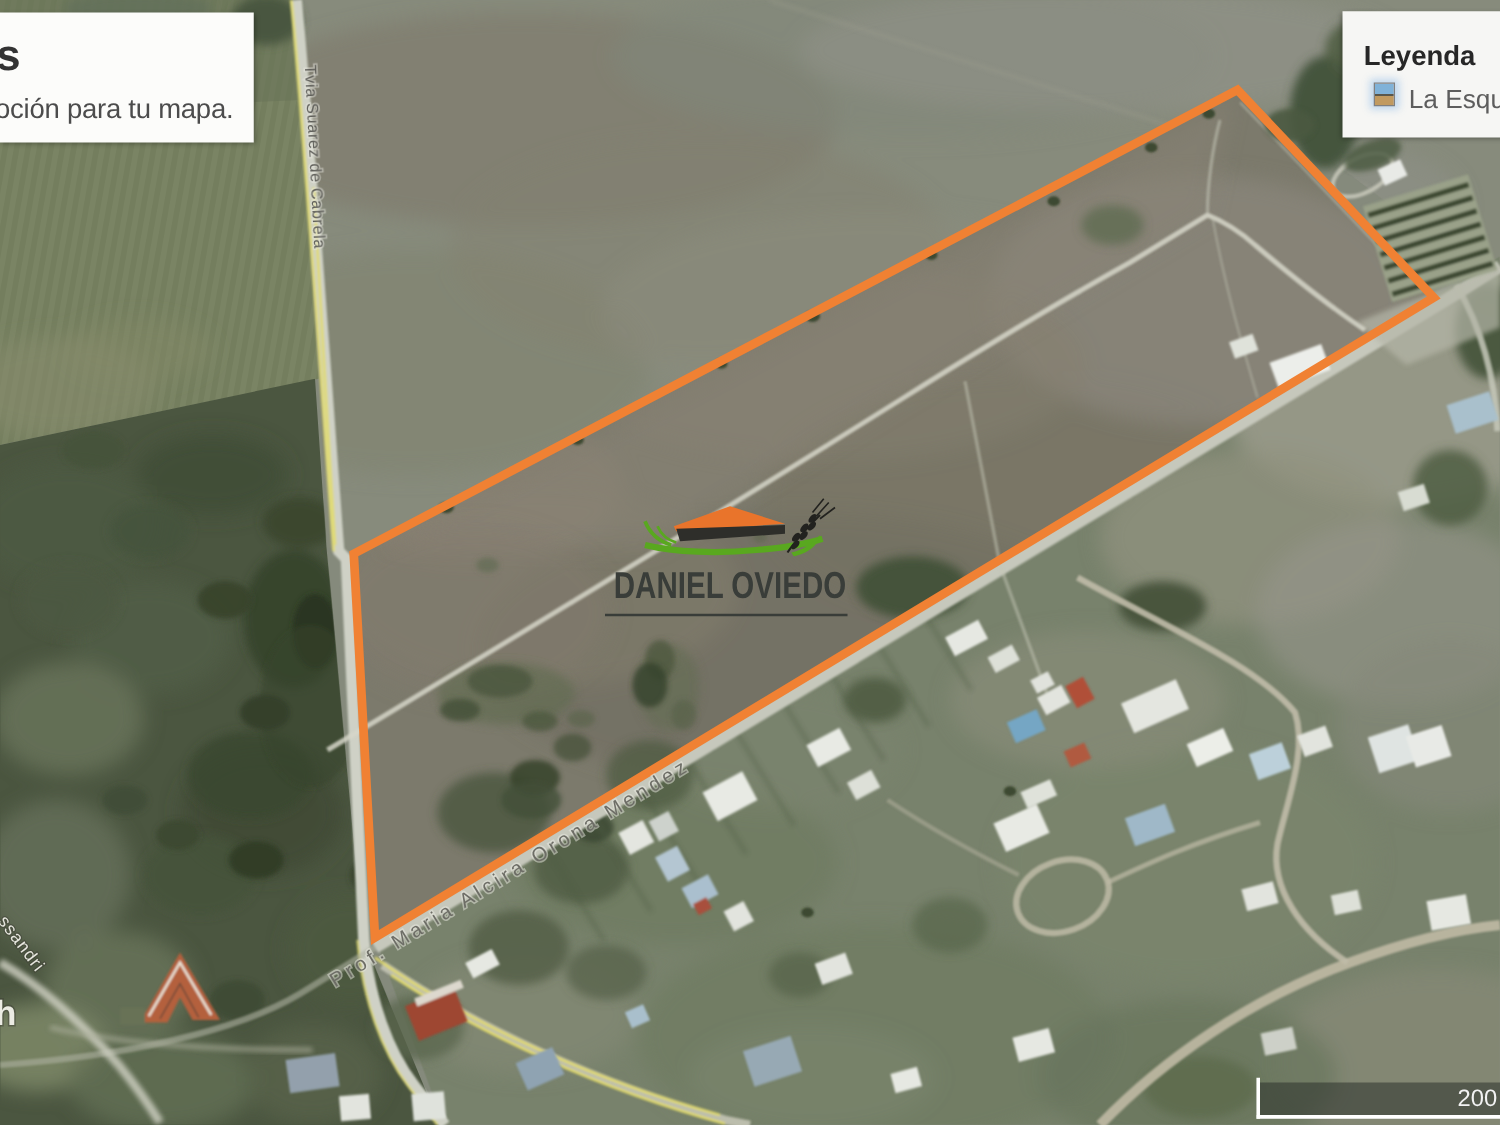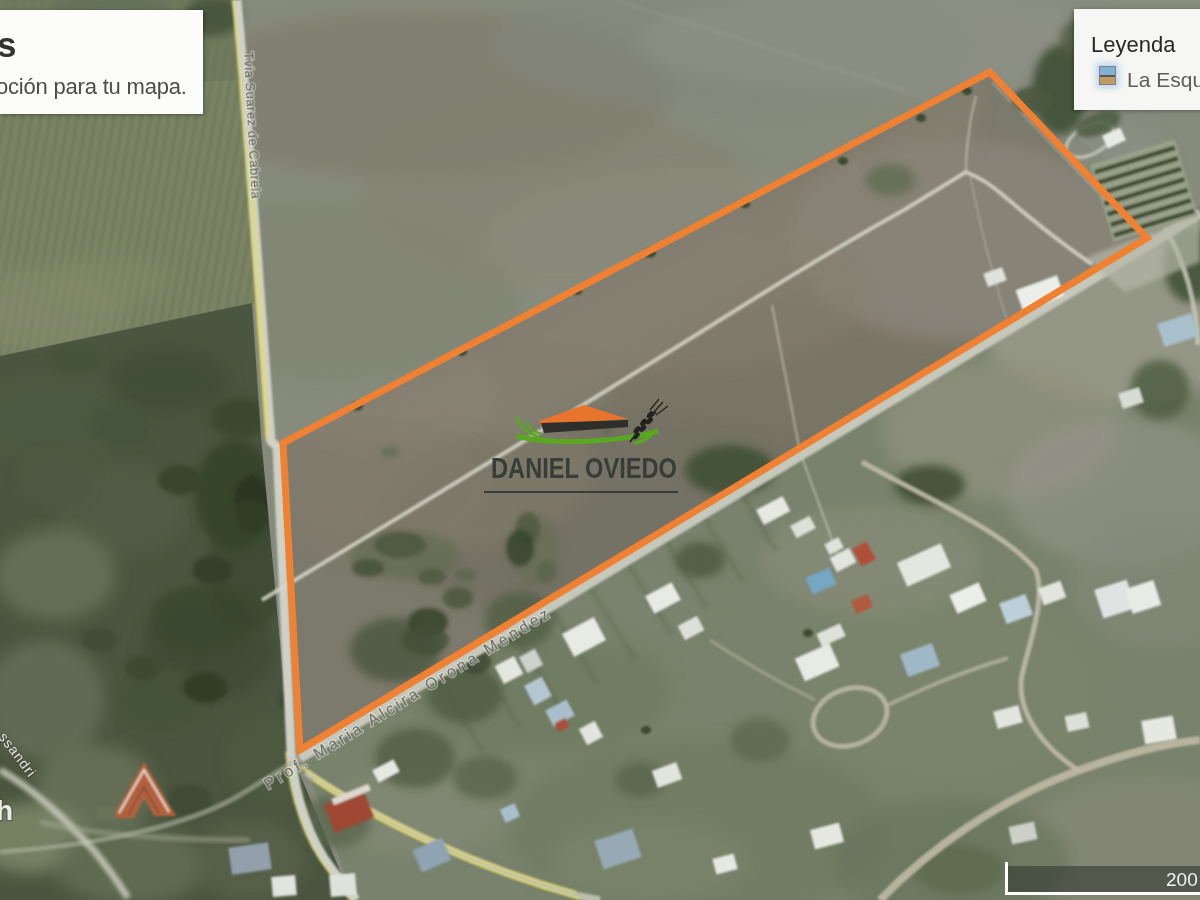--- a/index.html
+++ b/index.html
@@ -383,21 +383,21 @@
 
 <div style="position:absolute;left:0;top:10px;width:203px;height:104px;background:#fcfcfa;box-shadow:1px 1px 4px rgba(0,0,0,0.35);">
 
   <div style="position:absolute;left:-3px;top:17px;font-size:35px;line-height:1;font-weight:bold;color:#333;">s</div>
 
   <div style="position:absolute;left:-4px;top:66px;font-size:22px;line-height:1;letter-spacing:-0.2px;color:#4c4c4c;white-space:nowrap;">oción para tu mapa.</div>
 </div>
 
 <div style="position:absolute;left:1074px;top:9px;width:140px;height:101px;background:#f6f6f4;box-shadow:-1px 1px 4px rgba(0,0,0,0.35);">
 
-  <div style="position:absolute;left:17px;top:25px;font-size:22px;line-height:1;font-weight:normal;color:#272727;">Leyenda</div>
+  <div style="position:absolute;left:17px;top:25px;font-size:22px;line-height:1;font-weight:bold;color:#272727;">Leyenda</div>
 
   <div style="position:absolute;left:25px;top:57px;width:15px;height:17px;border:1px solid #808080;background:linear-gradient(to bottom,#80b2d8 0 47%,#5a574b 47% 56%,#c19a60 56% 100%);box-shadow:0 0 6px 3px rgba(175,205,235,0.8);"></div>
 
   <div style="position:absolute;left:53px;top:60px;font-size:21px;line-height:1;color:#5d5d5d;white-space:nowrap;">La Esquina</div>
 </div>
 
 <div style="position:absolute;left:1005px;top:862px;width:200px;height:34px;">
   <div style="position:absolute;left:0;top:0;width:3px;height:33px;background:#fff;"></div>
   <div style="position:absolute;left:0;top:30px;width:200px;height:3px;background:#fff;"></div>
   <div style="position:absolute;left:3px;top:4px;width:197px;height:26px;background:rgba(44,50,44,0.55);"></div>

